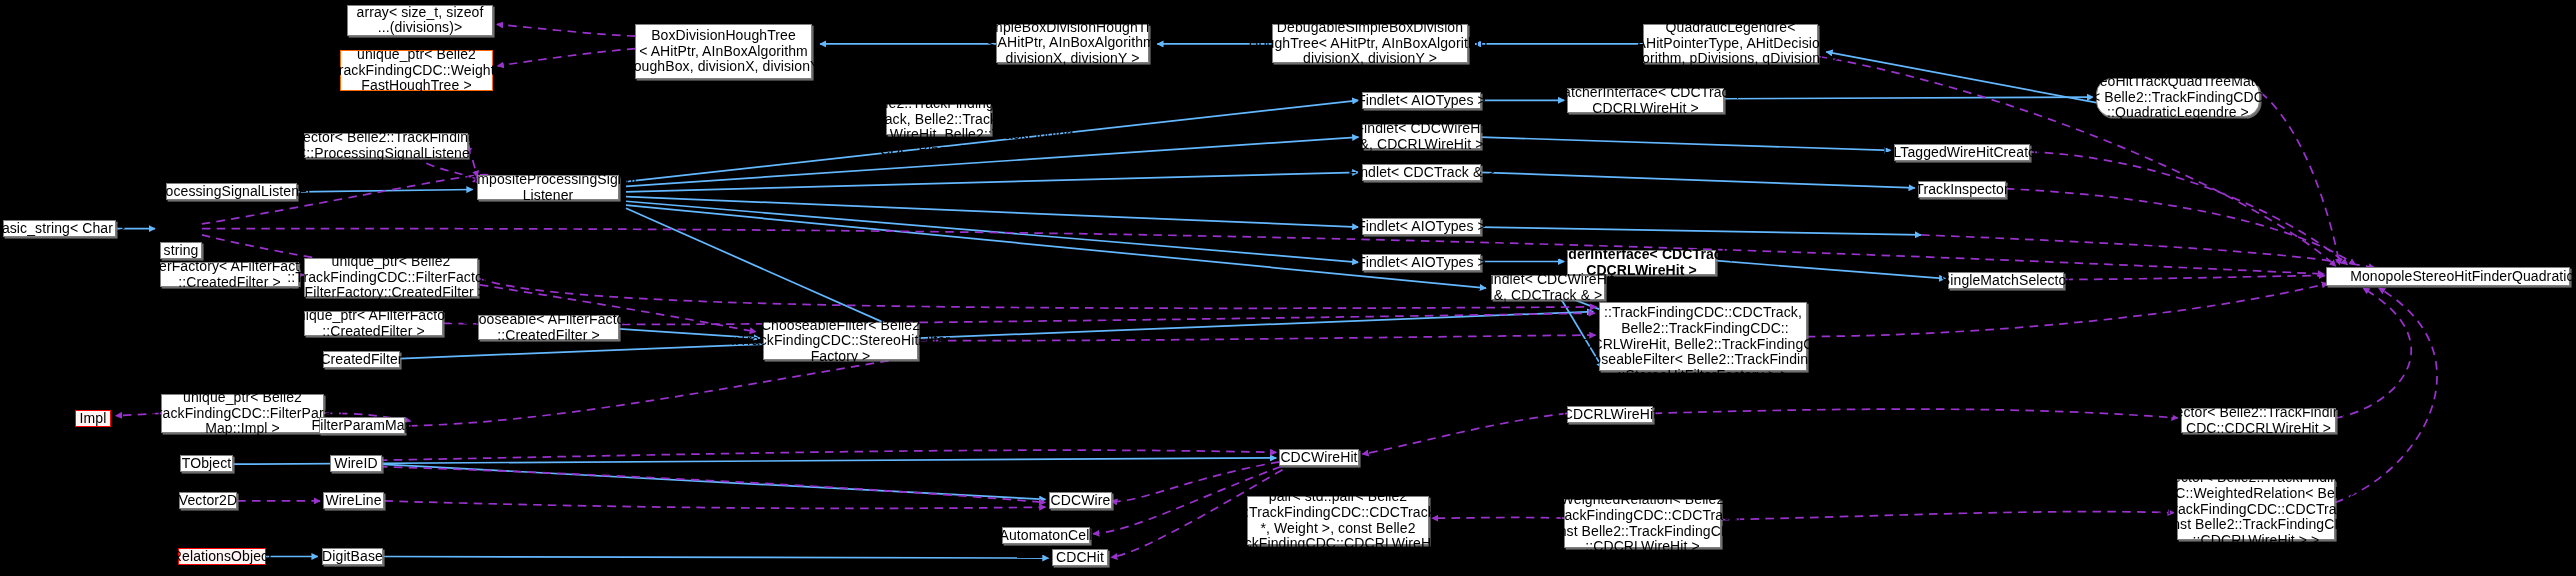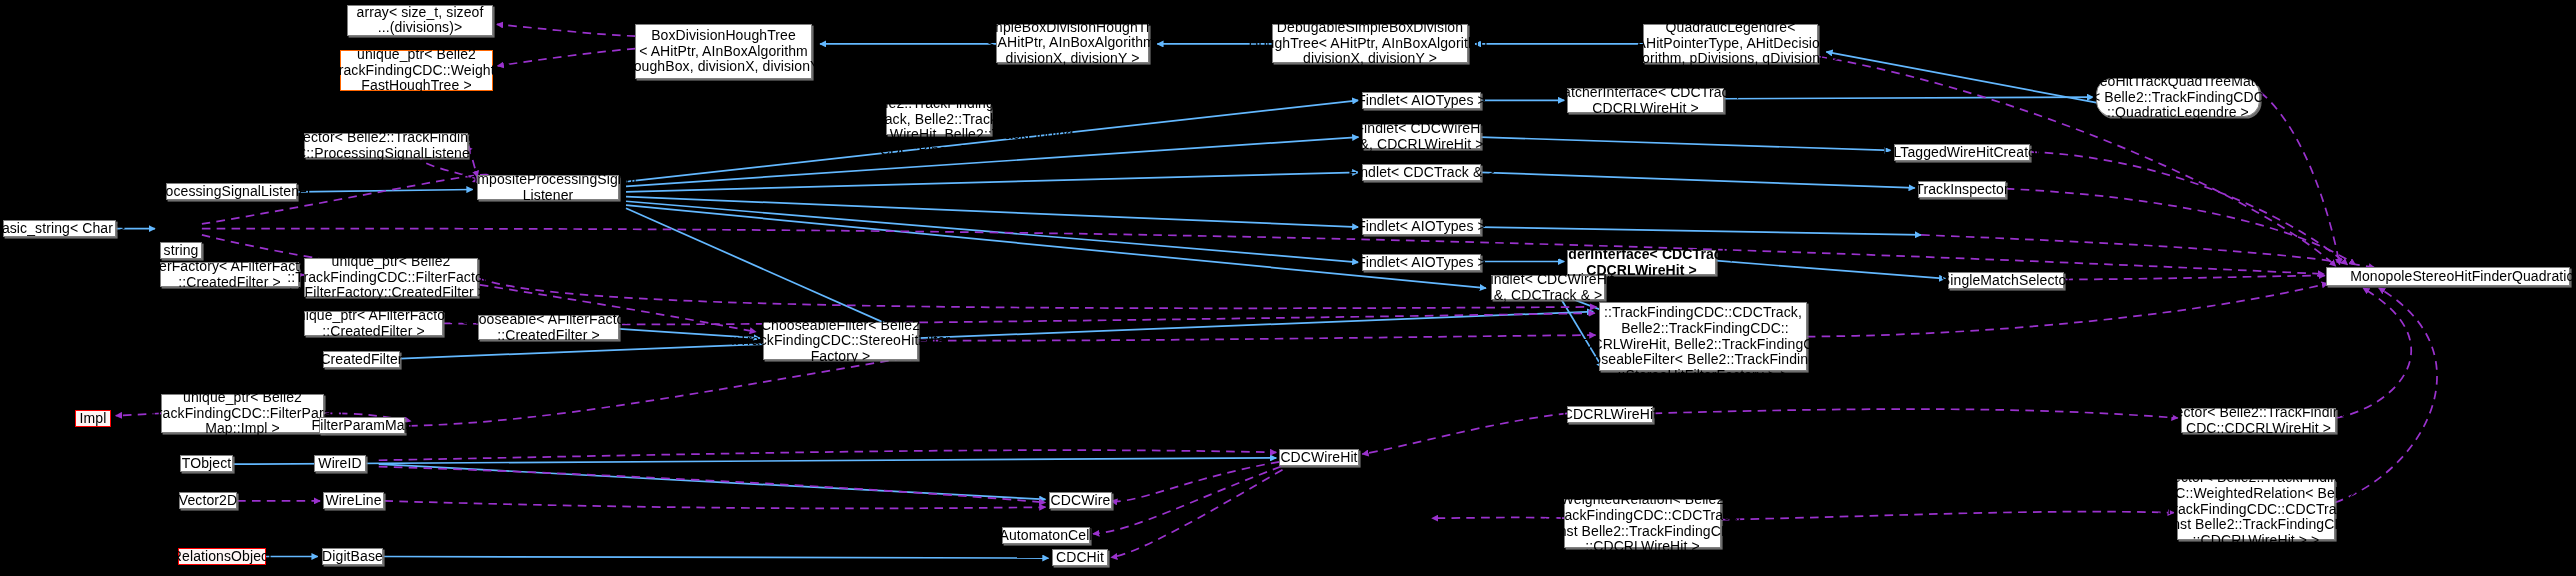--- a/index.html
+++ b/index.html
@@ -285,21 +285,21 @@
     </div>
     <div class="node" style="left: 319px; top: 417px; width: 86px; height: 17px;">
       <span>FilterParamMap</span>
     </div>
     <div class="node" style="left: 1567px; top: 406px; width: 86px; height: 17px;">
       <span>CDCRLWireHit</span>
     </div>
     <div class="node" style="left: 180px; top: 455px; width: 53px; height: 17px;">
       <span>TObject</span>
     </div>
-    <div class="node" style="left: 314px; top: 455px; width: 52px; height: 17px;">
+    <div class="node" style="left: 330px; top: 455px; width: 52px; height: 17px;">
       <span>WireID</span>
     </div>
     <div class="node" style="left: 1279px; top: 449px; width: 80px; height: 17px;">
       <span>CDCWireHit</span>
     </div>
     <div class="node" style="left: 1049px; top: 492px; width: 63px; height: 17px;">
       <span>CDCWire</span>
     </div>
     <div class="node" style="left: 179px; top: 492px; width: 58px; height: 17px;">
       <span>Vector2D</span>
@@ -316,20 +316,26 @@
     <div class="node" style="left: 2177px; top: 479px; width: 158px; height: 61px;">
       <span>vector&lt; Belle2::TrackFinding
 CDC::WeightedRelation&lt; Belle2
 ::TrackFindingCDC::CDCTrack,
 const Belle2::TrackFindingCDC
 ::CDCRLWireHit &gt; &gt;</span>
     </div>
     <div class="node" style="left: 1002px; top: 527px; width: 88px; height: 17px;">
       <span>AutomatonCell</span>
     </div>
+    <div class="node" style="left: 1247px; top: 496px; width: 182px; height: 49px;">
+      <span>pair&lt; std::pair&lt; Belle2
+::TrackFindingCDC::CDCTrack
+*, Weight &gt;, const Belle2
+::TrackFindingCDC::CDCRLWireHit * &gt;</span>
+    </div>
     <div class="node red" style="left: 178px; top: 548px; width: 88px; height: 17px;">
       <span>RelationsObject</span>
     </div>
     <div class="node" style="left: 322px; top: 548px; width: 61px; height: 17px;">
       <span>DigitBase</span>
     </div>
     <div class="node" style="left: 1052px; top: 549px; width: 56px; height: 17px;">
       <span>CDCHit</span>
     </div>
   </div>

